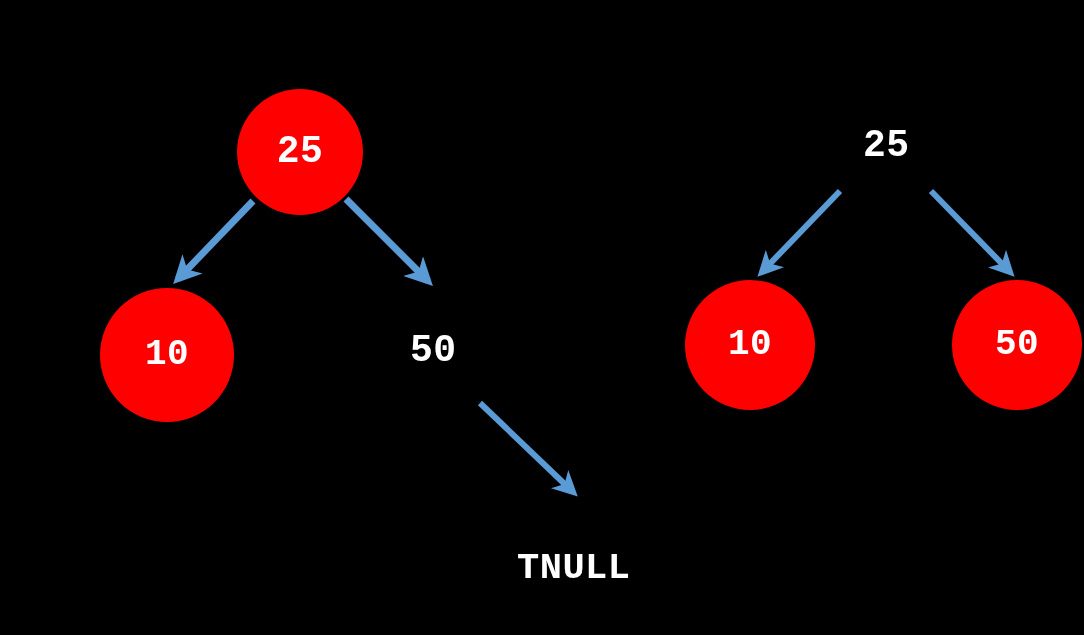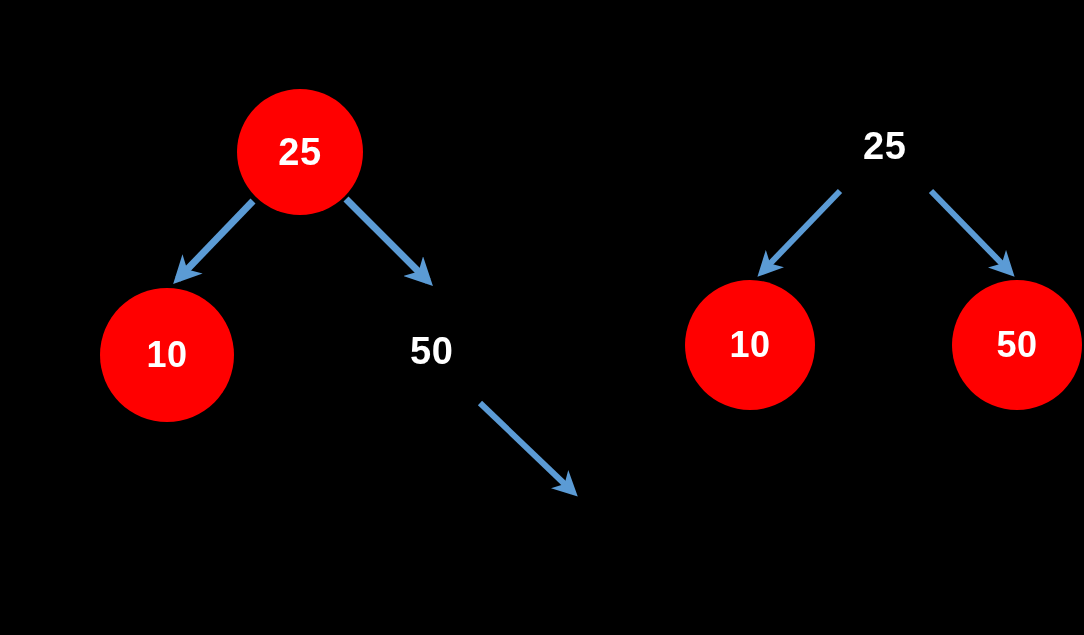--- a/index.html
+++ b/index.html
@@ -7,21 +7,21 @@
     margin: 0;
     padding: 0;
     background: #000000;
   }
   #stage {
     position: relative;
     width: 1084px;
     height: 635px;
     background: #000000;
     overflow: hidden;
-    font-family: Liberation Sans, sans-serif;
+    font-family: Liberation Mono, monospace;
   }
   #edges {
     position: absolute;
     left: 0;
     top: 0;
     width: 1084px;
     height: 635px;
     pointer-events: none;
   }
   .node-circle {
@@ -84,20 +84,21 @@
 
     <line x1="931" y1="191" x2="1010" y2="272" stroke="#5B9BD5" stroke-width="6" marker-end="url(#arrowhead)"></line>
   </svg>
 
   <div class="node-circle" id="node-l-25">25</div>
 
   <div class="node-circle" id="node-l-10">10</div>
 
   <div class="node-text" id="label-l-50">50</div>
 
+  <div class="node-text" id="label-l-tnull">TNULL</div>
 
   <div class="node-text" id="label-r-25">25</div>
 
   <div class="node-circle" id="node-r-10">10</div>
 
   <div class="node-circle" id="node-r-50">50</div>
 
 </div>
 
 </body></html>

